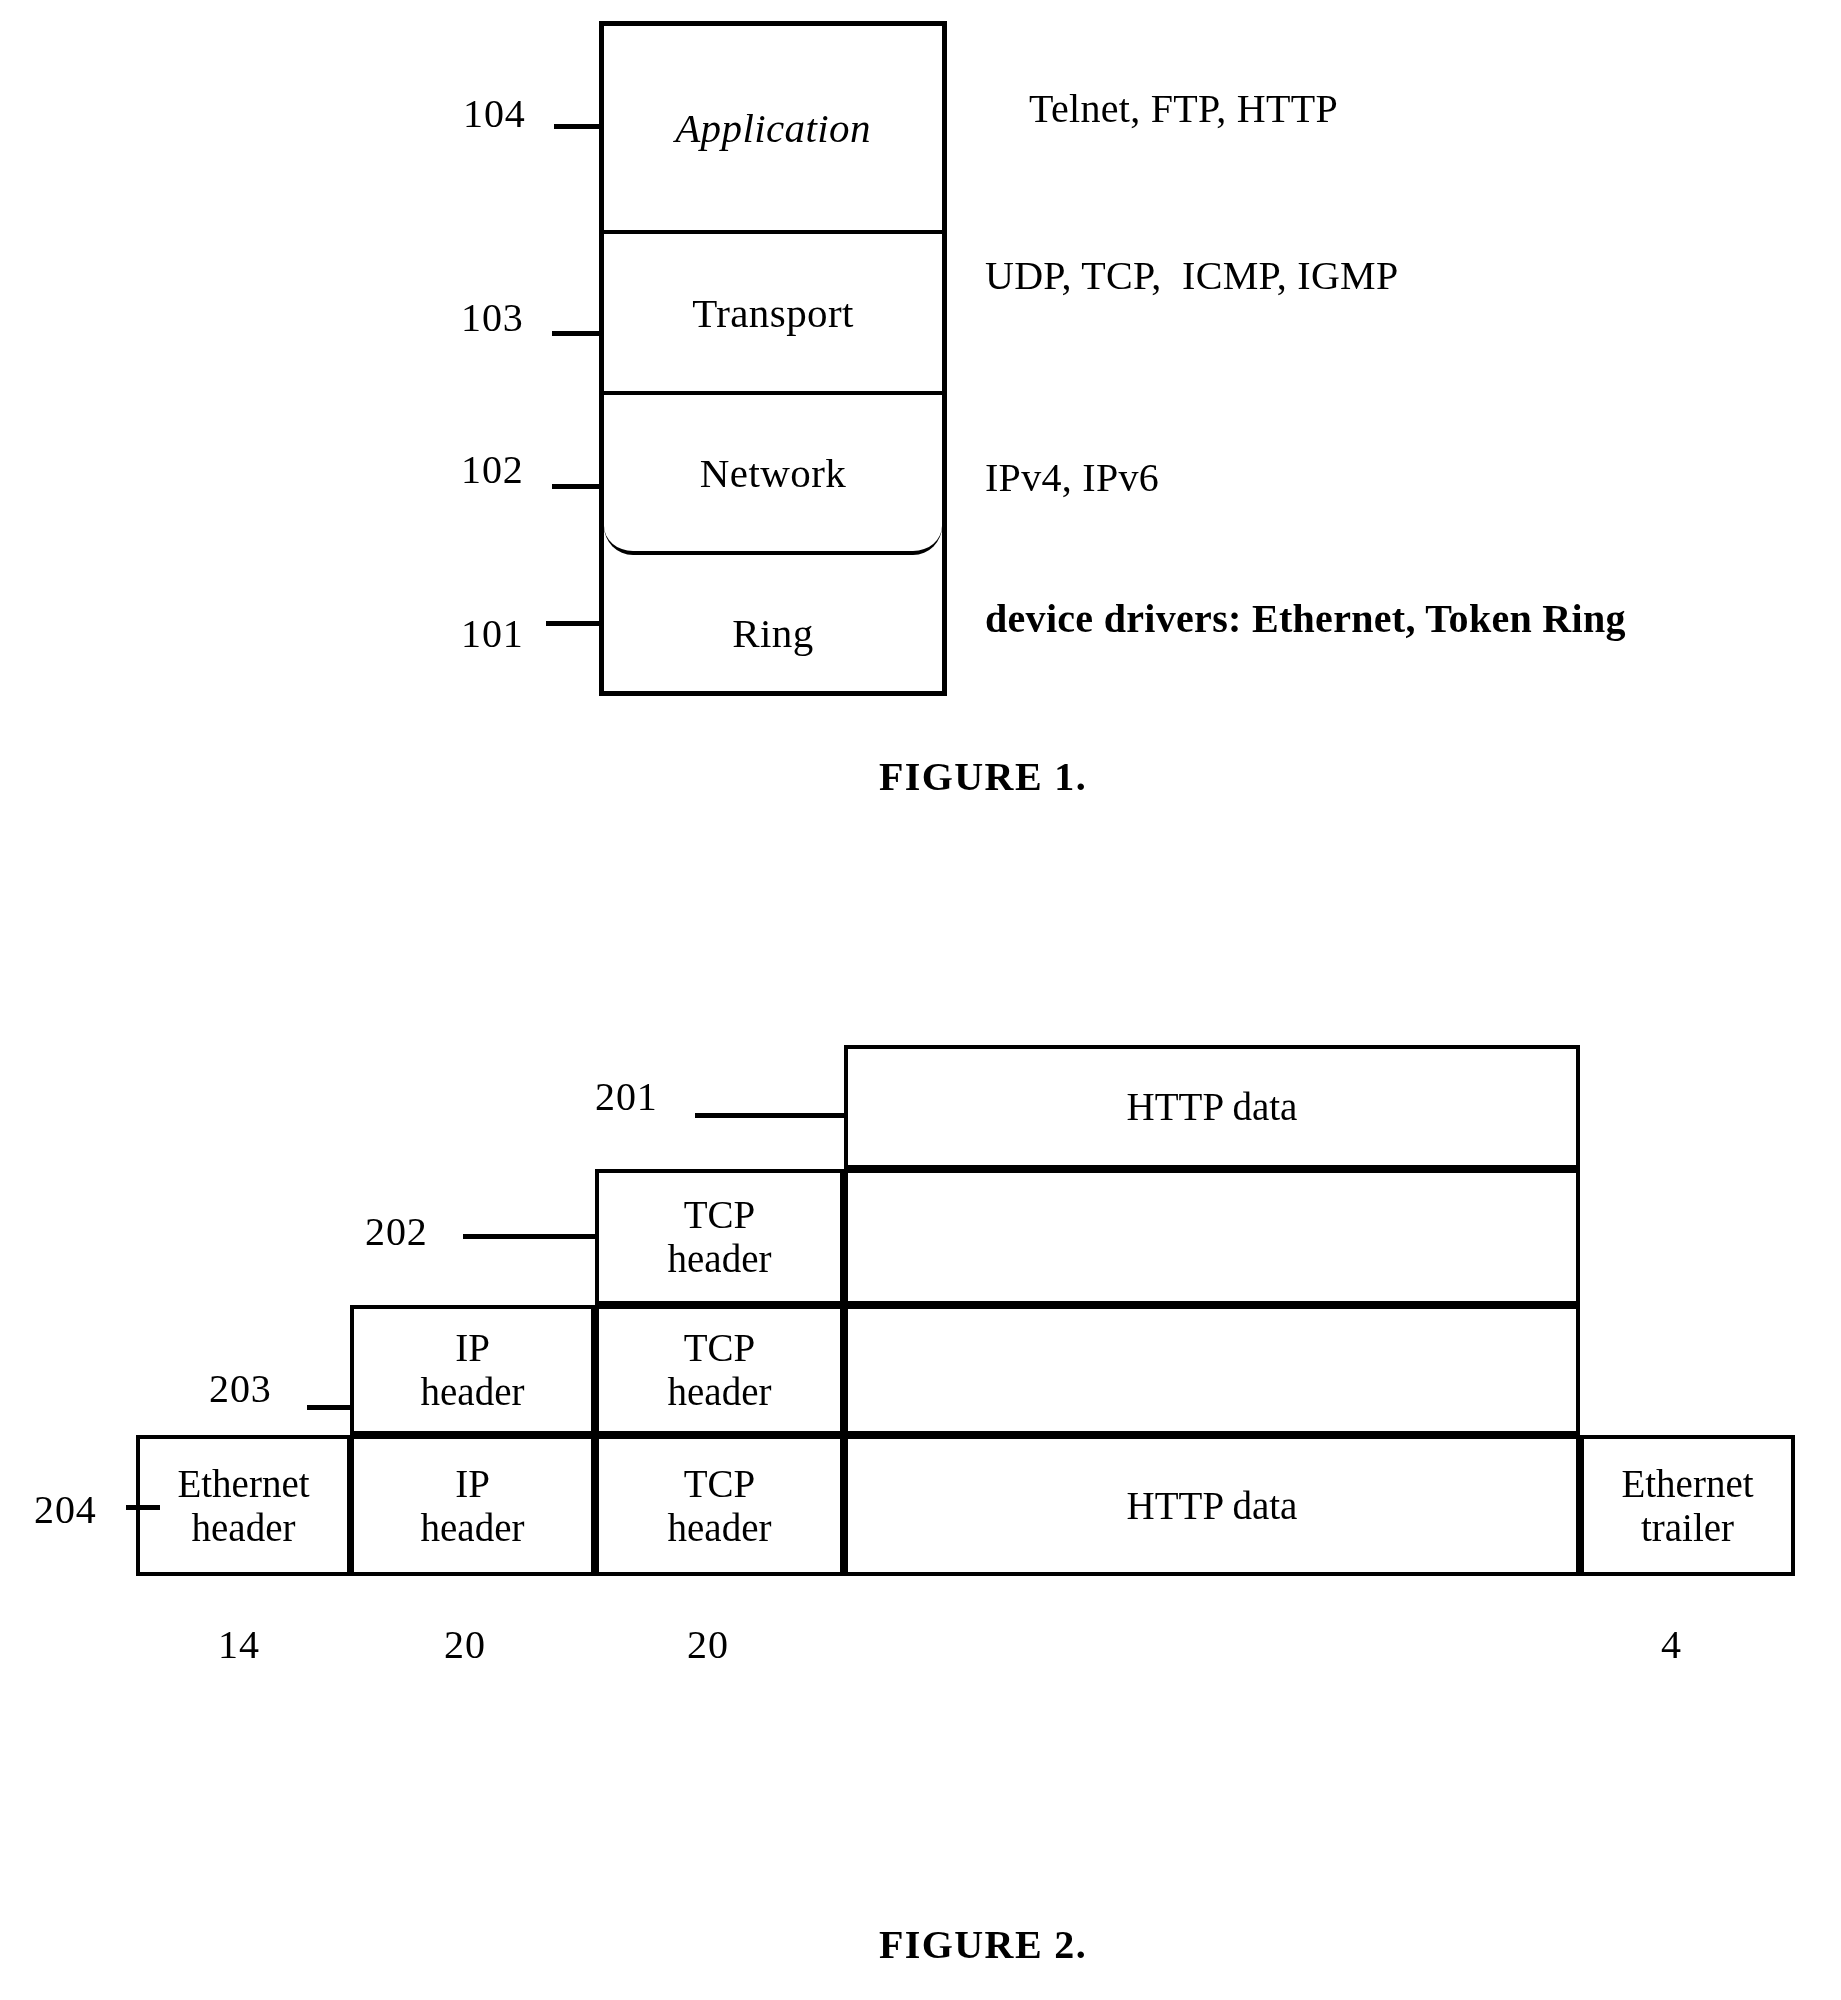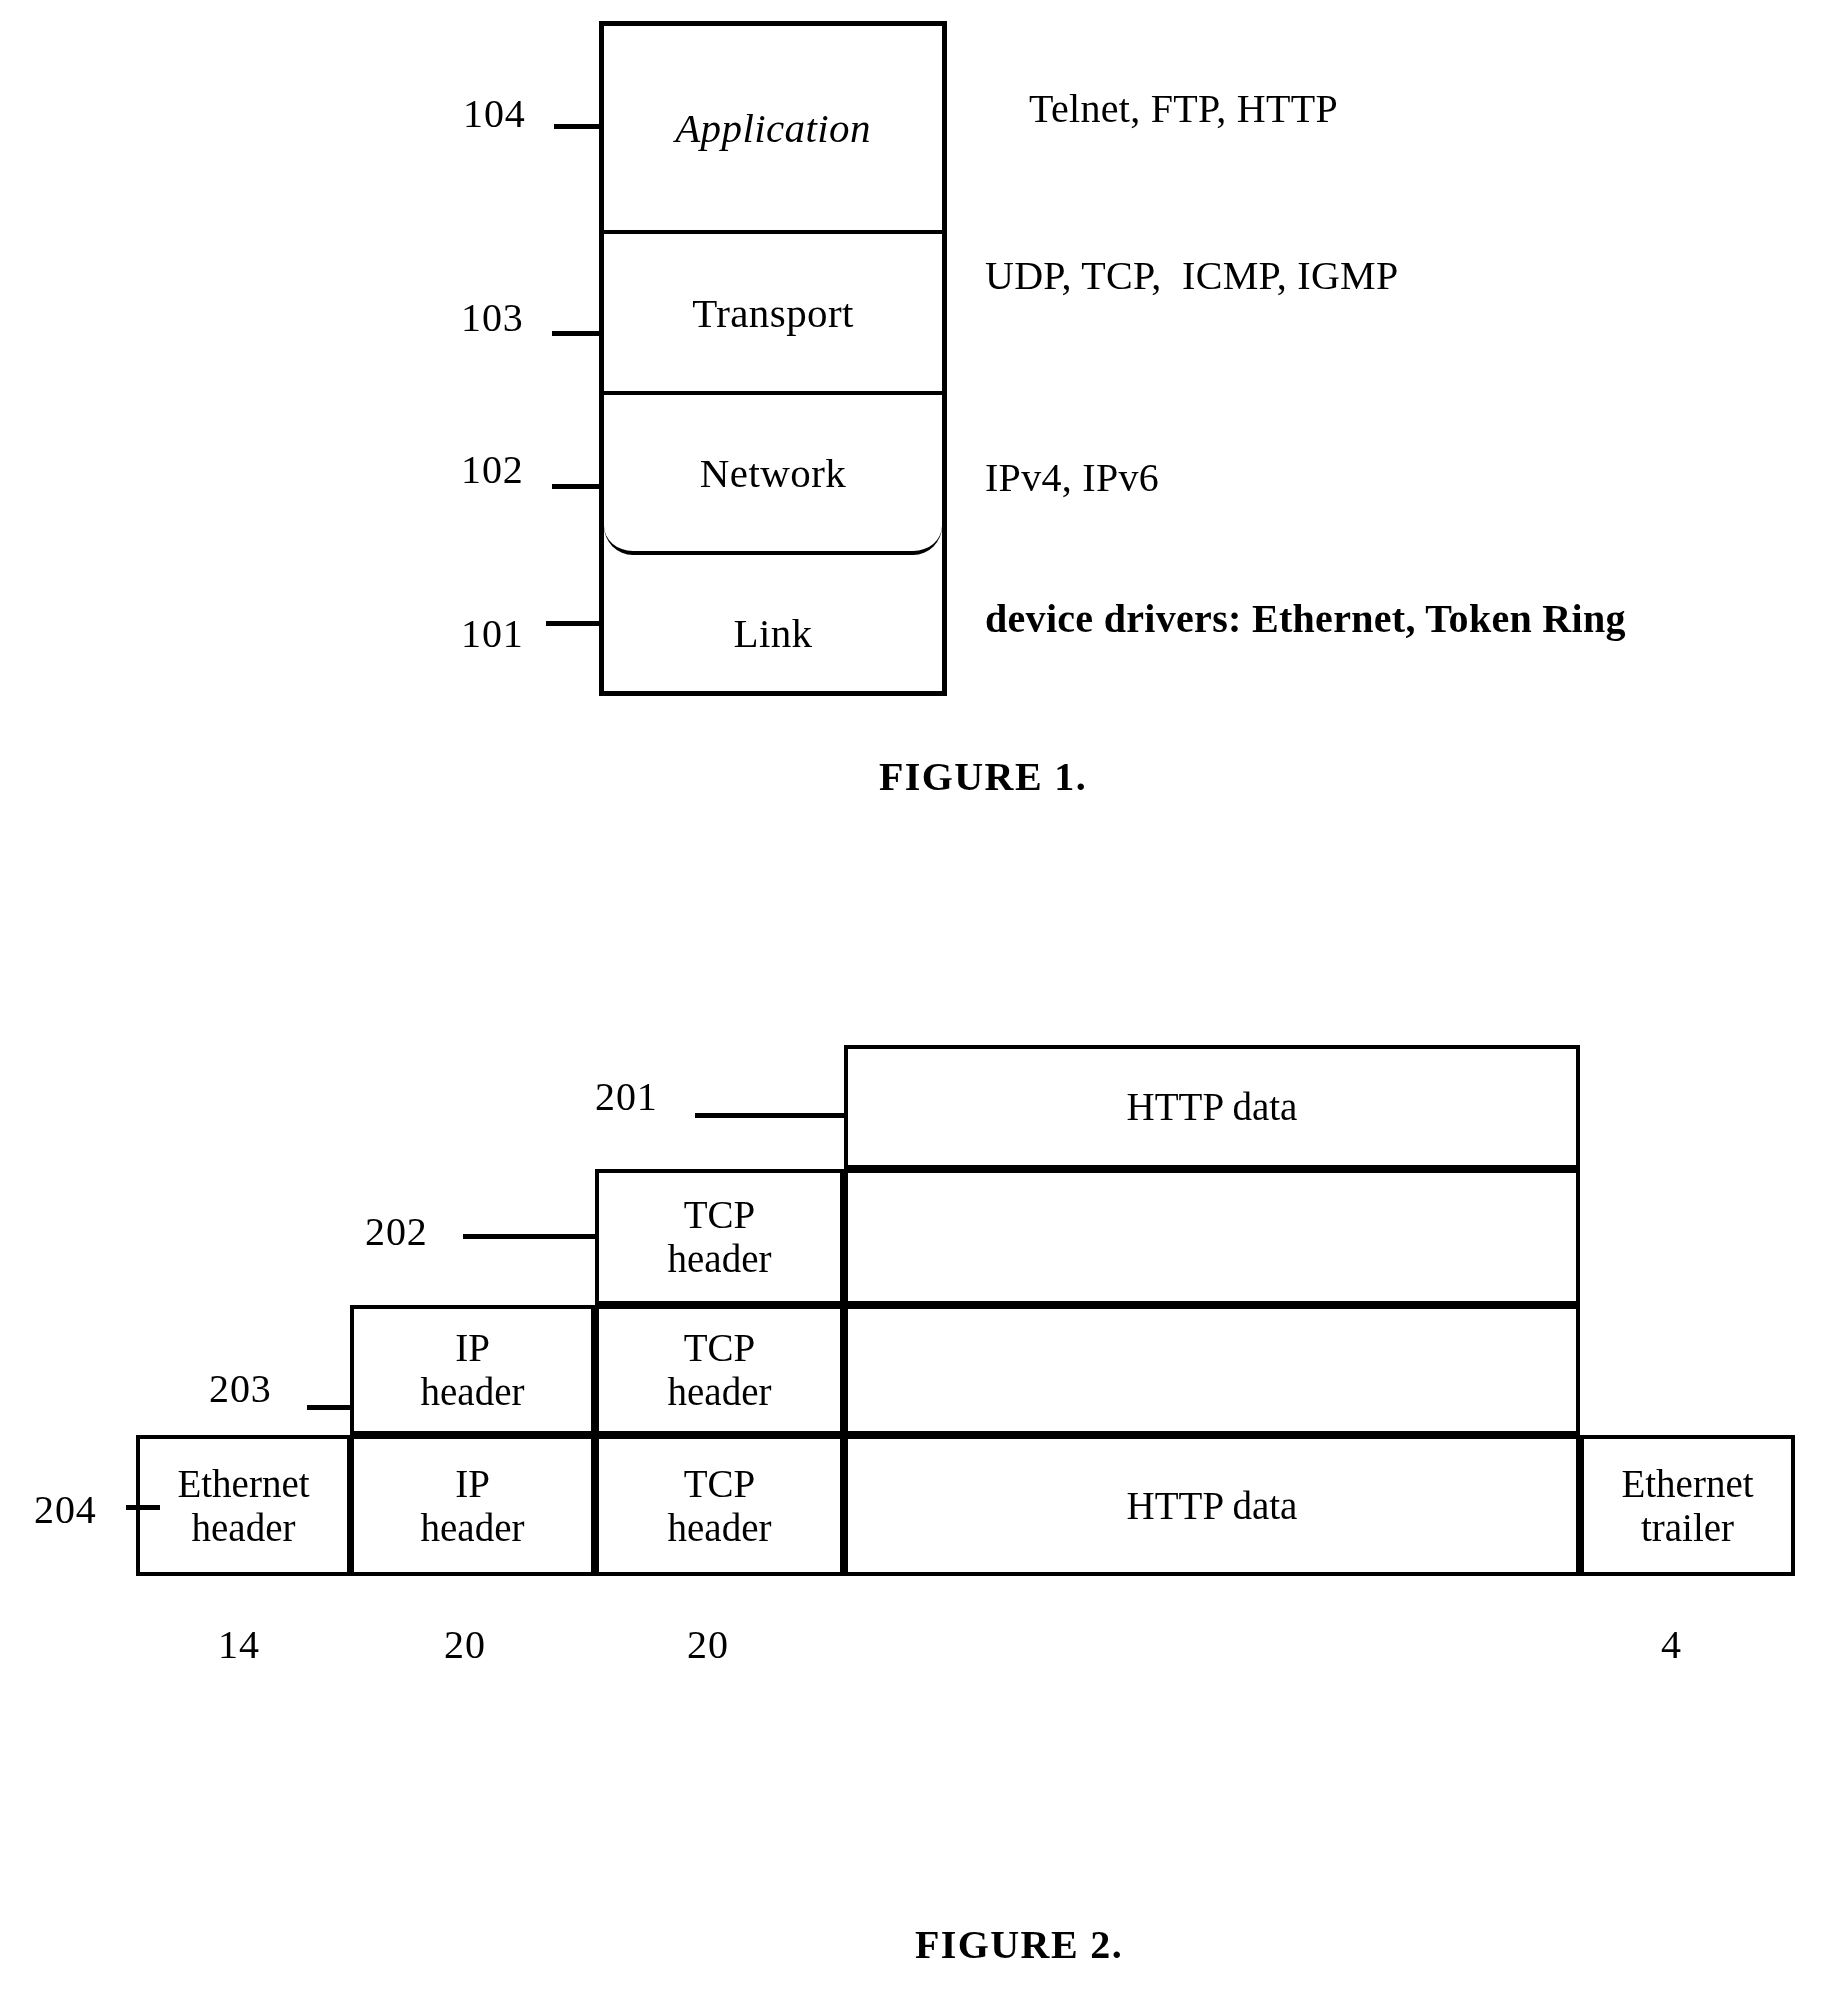--- a/index.html
+++ b/index.html
@@ -109,21 +109,21 @@
       <div class="stack-row" style="height:208px;font-style:italic;">
         <span class="stack-label">Application</span>
       </div>
       <div class="stack-row" style="height:161px;">
         <span class="stack-label">Transport</span>
       </div>
       <div class="stack-row" style="height:160px;border-radius:29px;">
         <span class="stack-label">Network</span>
       </div>
       <div class="stack-row" style="height:155px;">
-        <span class="stack-label">Link</span>
+        <span class="stack-label">Ring</span>
       </div>
     </div>
 
     <span class="ref-num" style="left:463px; top:90px;">104</span>
     <div class="leader" style="left:554px; top:124px; width:49px;"></div>
 
     <span class="ref-num" style="left:461px; top:294px;">103</span>
     <div class="leader" style="left:552px; top:331px; width:51px;"></div>
 
     <span class="ref-num" style="left:461px; top:446px;">102</span>
@@ -192,17 +192,17 @@
 trailer</span>
     </div>
     <span class="ref-num" style="left:34px; top:1486px;">204</span>
     <div class="leader" style="left:126px; top:1505px; width:34px;"></div>
 
     <span class="size-label" style="left:218px; top:1621px;">14</span>
     <span class="size-label" style="left:444px; top:1621px;">20</span>
     <span class="size-label" style="left:687px; top:1621px;">20</span>
     <span class="size-label" style="left:1661px; top:1621px;">4</span>
 
-    <span class="fig-caption" style="left:879px; top:1921px;margin-left:36px;">FIGURE 2.</span>
+    <span class="fig-caption" style="left:879px; top:1921px;">FIGURE 2.</span>
   </div>
 
 </div>
 
 
 </body></html>

